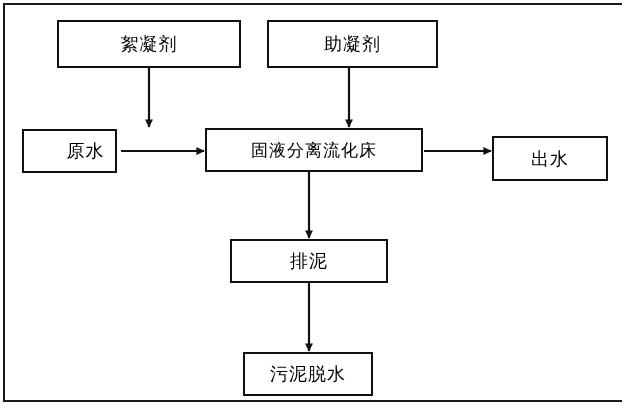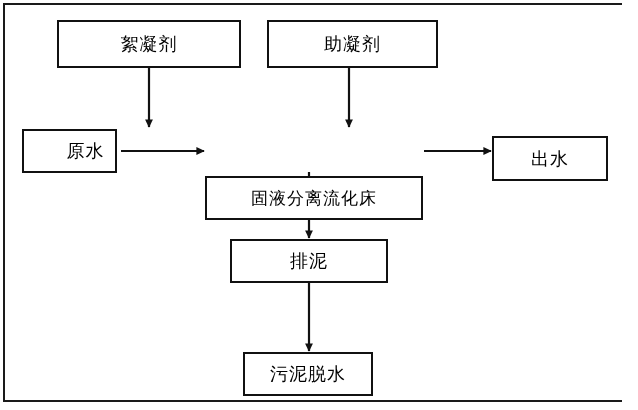--- a/index.html
+++ b/index.html
@@ -40,21 +40,21 @@
   }
   .node .label {
     display: block;
     line-height: 1;
     white-space: nowrap;
   }
   
   #node-flocculant   { left: 57px;  top: 20px;  width: 184px; height: 48px; }
   #node-coagulant-aid{ left: 267px; top: 20px;  width: 171px; height: 48px; }
   #node-raw-water    { left: 22px;  top: 129px; width: 95px;  height: 44px; padding-left: 32px; }
-  #node-fluidized-bed{ left: 205px; top: 128px; width: 218px; height: 44px; margin-top: 48px; }
+  #node-fluidized-bed{ left: 205px; top: 128px; width: 218px; height: 44px; }
   #node-effluent     { left: 492px; top: 136px; width: 116px; height: 45px; }
   #node-sludge-drain { left: 230px; top: 239px; width: 158px; height: 44px; }
   #node-sludge-dewater{ left: 243px; top: 352px; width: 130px; height: 44px; text-align: right; }
 
   .fs18 { font-size: 18px; }
   .fs17 { font-size: 17px; }
 
   .connector {
     position: absolute;
     overflow: visible;

